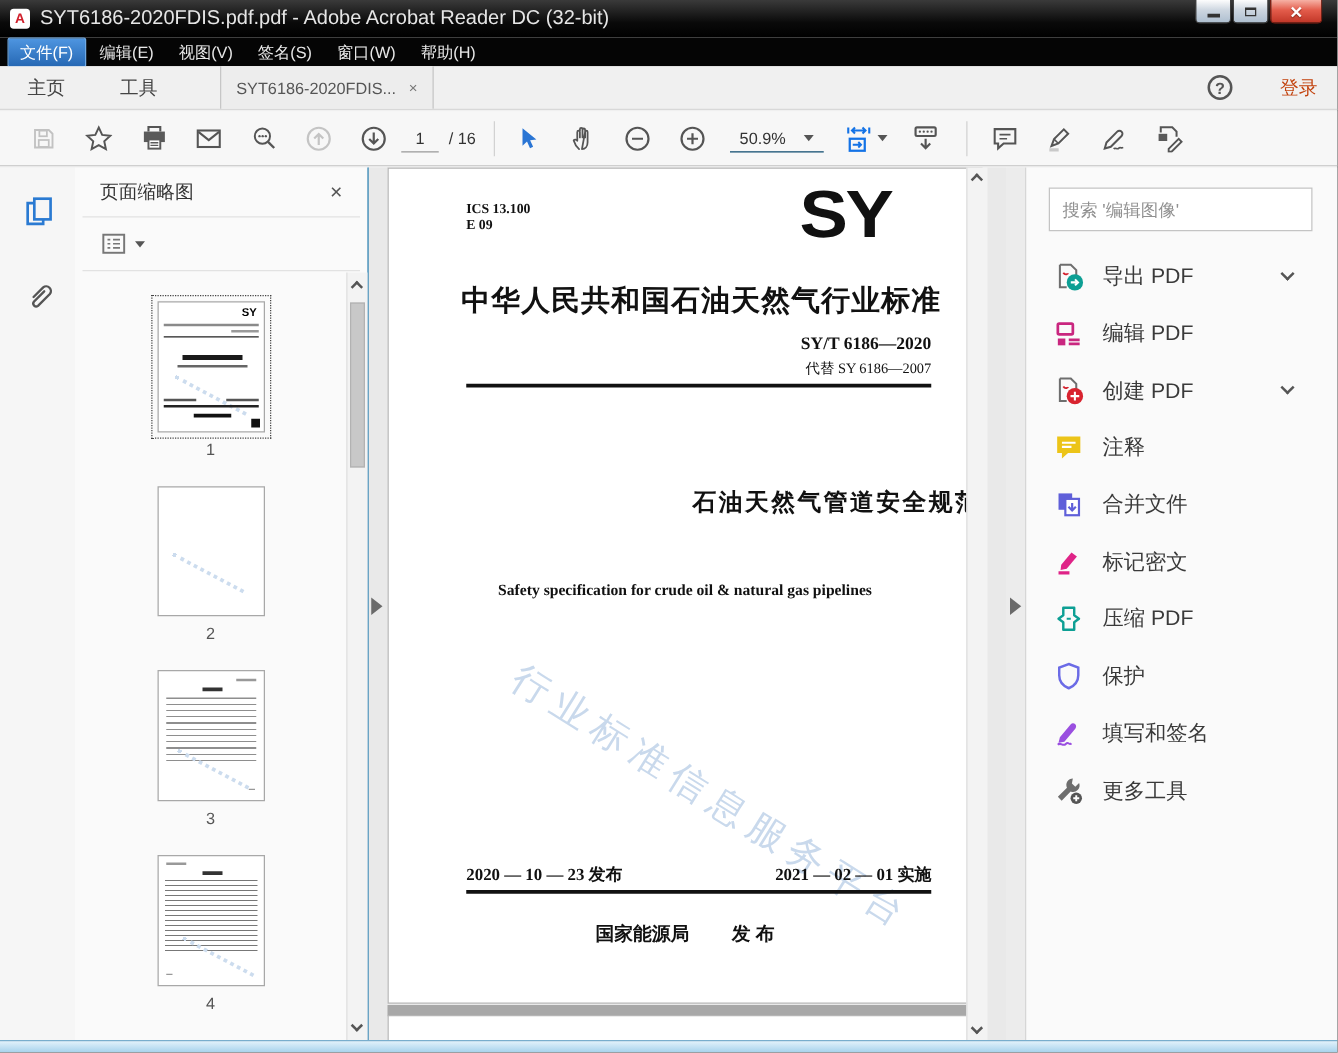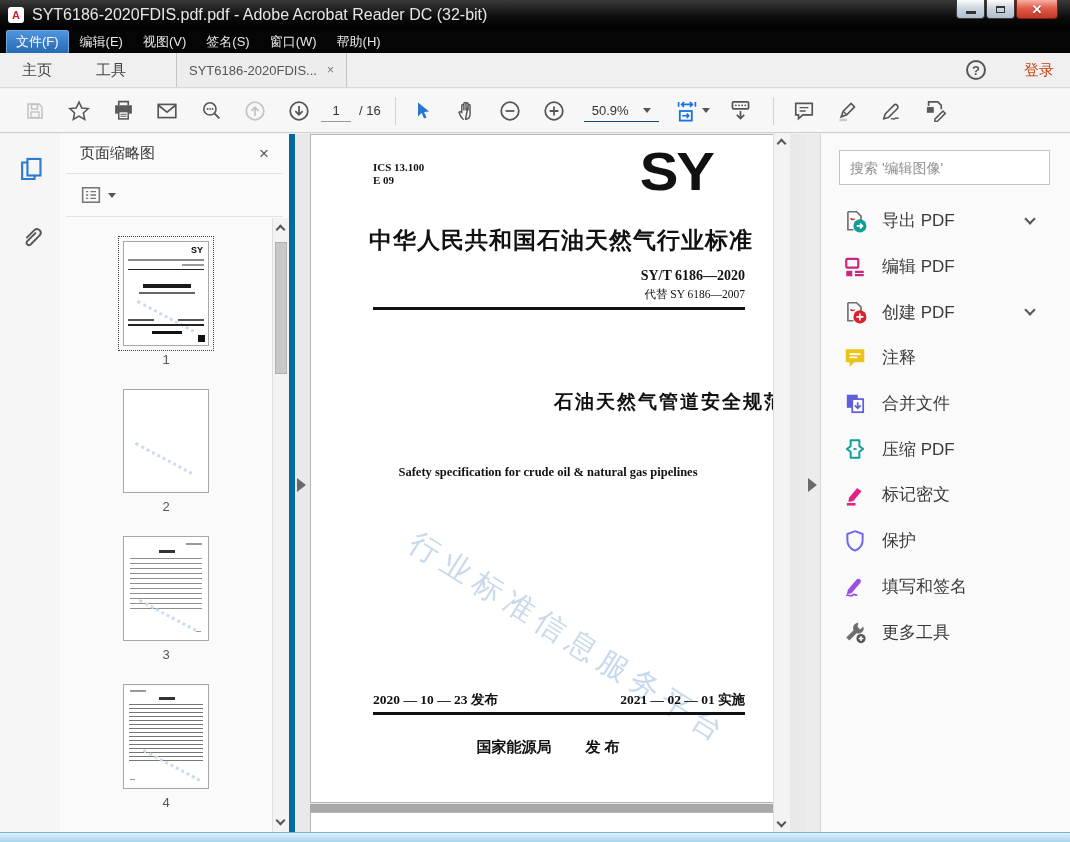--- a/index.html
+++ b/index.html
@@ -46,21 +46,21 @@
     text-align:center;font-size:13px;color:#333;border-top:none;border-left:none;border-right:none;
     font-family:"Liberation Sans",sans-serif;}
   .pagetotal{font-size:13px;color:#333;margin:0 10px 0 8px;}
   .zoomgrp{display:flex;align-items:center;border-bottom:1px solid #0c4a6e;padding:3px 8px;margin:12px 8px;}
   .zoomtext{font-size:13px;color:#333;margin-right:14px;}
   .caret{width:0;height:0;border:4px solid transparent;border-top:5px solid #555;margin-top:4px;}
   
   .main{position:absolute;left:0;top:134px;width:100%;height:698px;display:flex;}
   .navstrip{width:60px;background:#f6f6f6;position:relative;}
   .nav-ic{position:absolute;left:18px;}
-  .leftpanel{width:235px;background:#fafafa;border-right:6px solid #0369a1;position:relative;}
+  .leftpanel{width:235px;background:#fafafa;border-right:1px solid #0369a1;position:relative;}
   .lp-header{height:40px;display:flex;align-items:center;padding:0 14px;border-bottom:1px solid #e2e2e2;margin:0 6px;}
   .lp-title{font-size:15px;color:#333;flex:1;}
   .lp-x{color:#555;font-size:17px;}
   .lp-opts{height:43px;display:flex;align-items:center;padding:0 14px;border-bottom:1px solid #e2e2e2;margin:0 6px;}
   .opt-btn{display:flex;align-items:center;}
   .thumbwrap{position:absolute;left:0;top:84px;right:17px;bottom:0;display:flex;flex-direction:column;align-items:center;}
   .thumb{position:relative;width:86px;height:110px;background:#fff;border:1px solid #a8a8a8;}
   .thumb-sel{outline:1px dotted #444;outline-offset:4px;}
   .thumb-label{font-size:13px;color:#555;margin:6px 0 22px;}
   .tl{position:absolute;background:#777;}
@@ -453,34 +453,34 @@
                 <rect x="3.5" y="2.5" width="10" height="12" fill="#5f5fd9"></rect>
                 <rect x="8.5" y="6.5" width="10" height="12" fill="#fff" stroke="#5f5fd9" stroke-width="1.6"></rect>
                 <path d="M13.5 9.5v5.5m-2.7-2.7l2.7 2.7 2.7-2.7" fill="none" stroke="#5f5fd9" stroke-width="1.6"></path>
               </svg>
             </span>
           <span class="tool-lbl">合并文件</span>
         </div>
         <div class="tool-row">
           <span class="tool-ic">
               <svg width="24" height="24" viewBox="0 0 22 22">
+                <path d="M5.5 13.5L13 4.5l4 3-7.5 9-4.5 1z" fill="#df2387"></path>
+                <path d="M3.5 19.5h8" stroke="#df2387" stroke-width="2.4"></path>
+              </svg>
+            </span>
+          <span class="tool-lbl">标记密文</span>
+        </div>
+        <div class="tool-row">
+          <span class="tool-ic">
+              <svg width="24" height="24" viewBox="0 0 22 22">
                 <path d="M7 3h8v5.5l3.5 2.5L15 13.5V19H7v-5.5L3.5 11 7 8.5z" fill="none" stroke="#0d9f94" stroke-width="1.8" stroke-linejoin="round"></path>
                 <path d="M9.5 11h3" stroke="#0d9f94" stroke-width="1.6"></path>
               </svg>
             </span>
           <span class="tool-lbl">压缩 PDF</span>
-        </div>
-        <div class="tool-row">
-          <span class="tool-ic">
-              <svg width="24" height="24" viewBox="0 0 22 22">
-                <path d="M5.5 13.5L13 4.5l4 3-7.5 9-4.5 1z" fill="#df2387"></path>
-                <path d="M3.5 19.5h8" stroke="#df2387" stroke-width="2.4"></path>
-              </svg>
-            </span>
-          <span class="tool-lbl">标记密文</span>
         </div>
         <div class="tool-row">
           <span class="tool-ic">
               <svg width="24" height="24" viewBox="0 0 22 22">
                 <path d="M11 2l7 2.6v5.6c0 5-3 7.9-7 9.6-4-1.7-7-4.6-7-9.6V4.6z" fill="none" stroke="#6b6be6" stroke-width="1.8"></path>
               </svg>
             </span>
           <span class="tool-lbl">保护</span>
         </div>
         <div class="tool-row">

